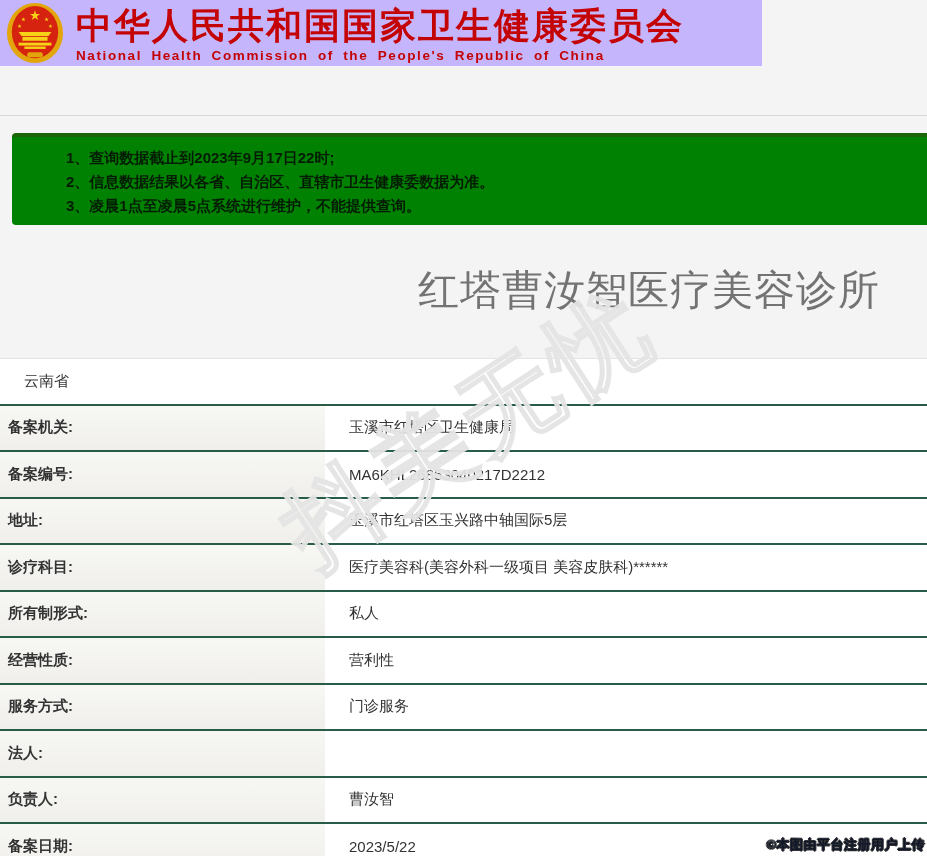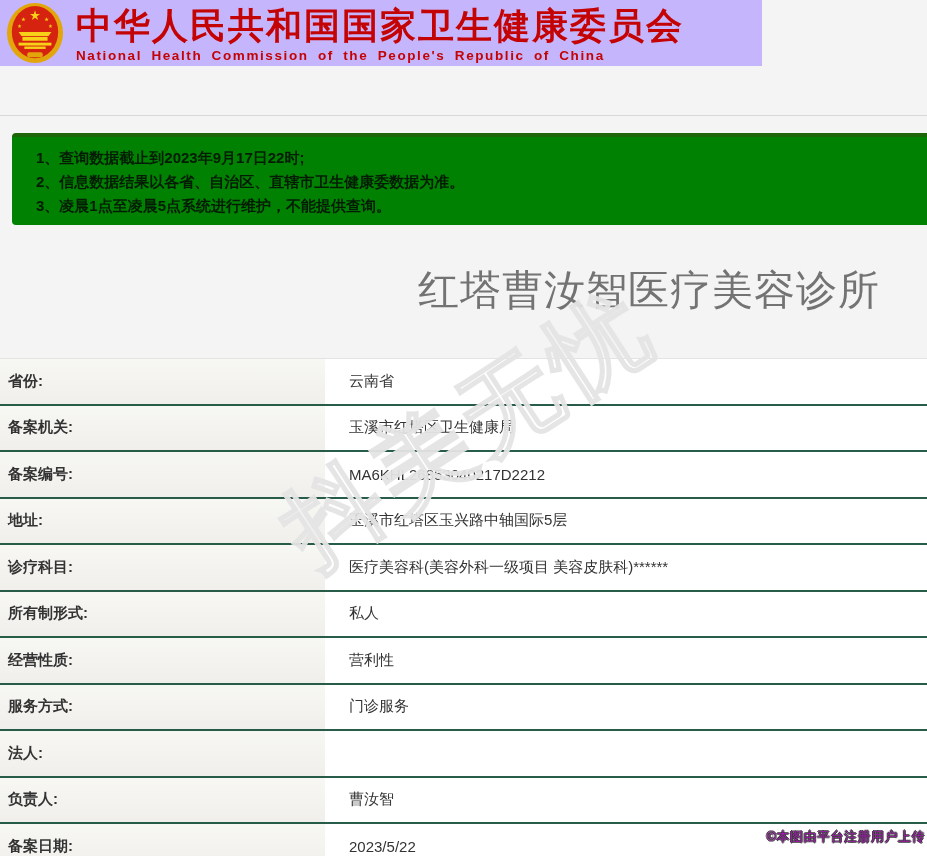--- a/index.html
+++ b/index.html
@@ -25,21 +25,21 @@
   }
   .hr-line{
     position:absolute;top:115px;left:0;width:927px;height:1px;
     background:#d8d8d8;
   }
   
   .notice{
     position:absolute;top:133px;left:12px;right:0;height:92px;
     background:#018101;border-top:4px solid #1d650b;
     border-radius:4px 0 0 4px;box-sizing:border-box;
-    padding:9px 10px 0 24px;
+    padding:9px 10px 0 54px;
   }
   .notice-line{
     font-size:15px;line-height:24px;font-weight:600;color:#041c04;
     white-space:nowrap;overflow:hidden;
   }
   
   .record-title{
     position:absolute;top:263px;right:47px;margin:0;
     font-size:41px;font-weight:400;color:#737373;letter-spacing:1px;
     white-space:nowrap;
@@ -67,22 +67,22 @@
   .watermark{
     position:absolute;left:240px;top:295px;width:460px;height:270px;
     display:flex;align-items:center;justify-content:center;
     transform:rotate(-33deg);
     font-size:96px;font-weight:bold;letter-spacing:8px;white-space:nowrap;
     color:transparent;-webkit-text-stroke:2px rgba(228,228,228,0.95);
     pointer-events:none;
   }
   
   .credit{
-    position:absolute;right:2px;bottom:10px;
-    font-size:13px;font-weight:normal;color:#a21caf;letter-spacing:0.5px;
+    position:absolute;right:2px;bottom:2px;
+    font-size:13px;font-weight:bold;color:#0f172a;letter-spacing:0.5px;
     text-shadow:-1px 0 #333,1px 0 #333,0 -1px #333,0 1px #333;
     white-space:nowrap;
   }
 </style>
 </head>
 <body>
 
 <div class="topbar">
   <svg class="emblem" viewBox="0 0 60 64" xmlns="http://www.w3.org/2000/svg">
     <defs>
@@ -112,21 +112,20 @@
 <div class="notice">
   <div class="notice-line">1、查询数据截止到2023年9月17日22时;</div>
   <div class="notice-line">2、信息数据结果以各省、自治区、直辖市卫生健康委数据为准。</div>
   <div class="notice-line">3、凌晨1点至凌晨5点系统进行维护，不能提供查询。</div>
 </div>
 
 <h1 class="record-title">红塔曹汝智医疗美容诊所</h1>
 
 <div class="record-table">
   <div class="record-row">
-    <div class="cell-label">省份:</div>
     <div class="cell-value">云南省</div>
   </div>
 
   <div class="record-row">
     <div class="cell-label">备案机关:</div>
     <div class="cell-value">玉溪市红塔区卫生健康局</div>
   </div>
 
   <div class="record-row">
     <div class="cell-label">备案编号:</div>

